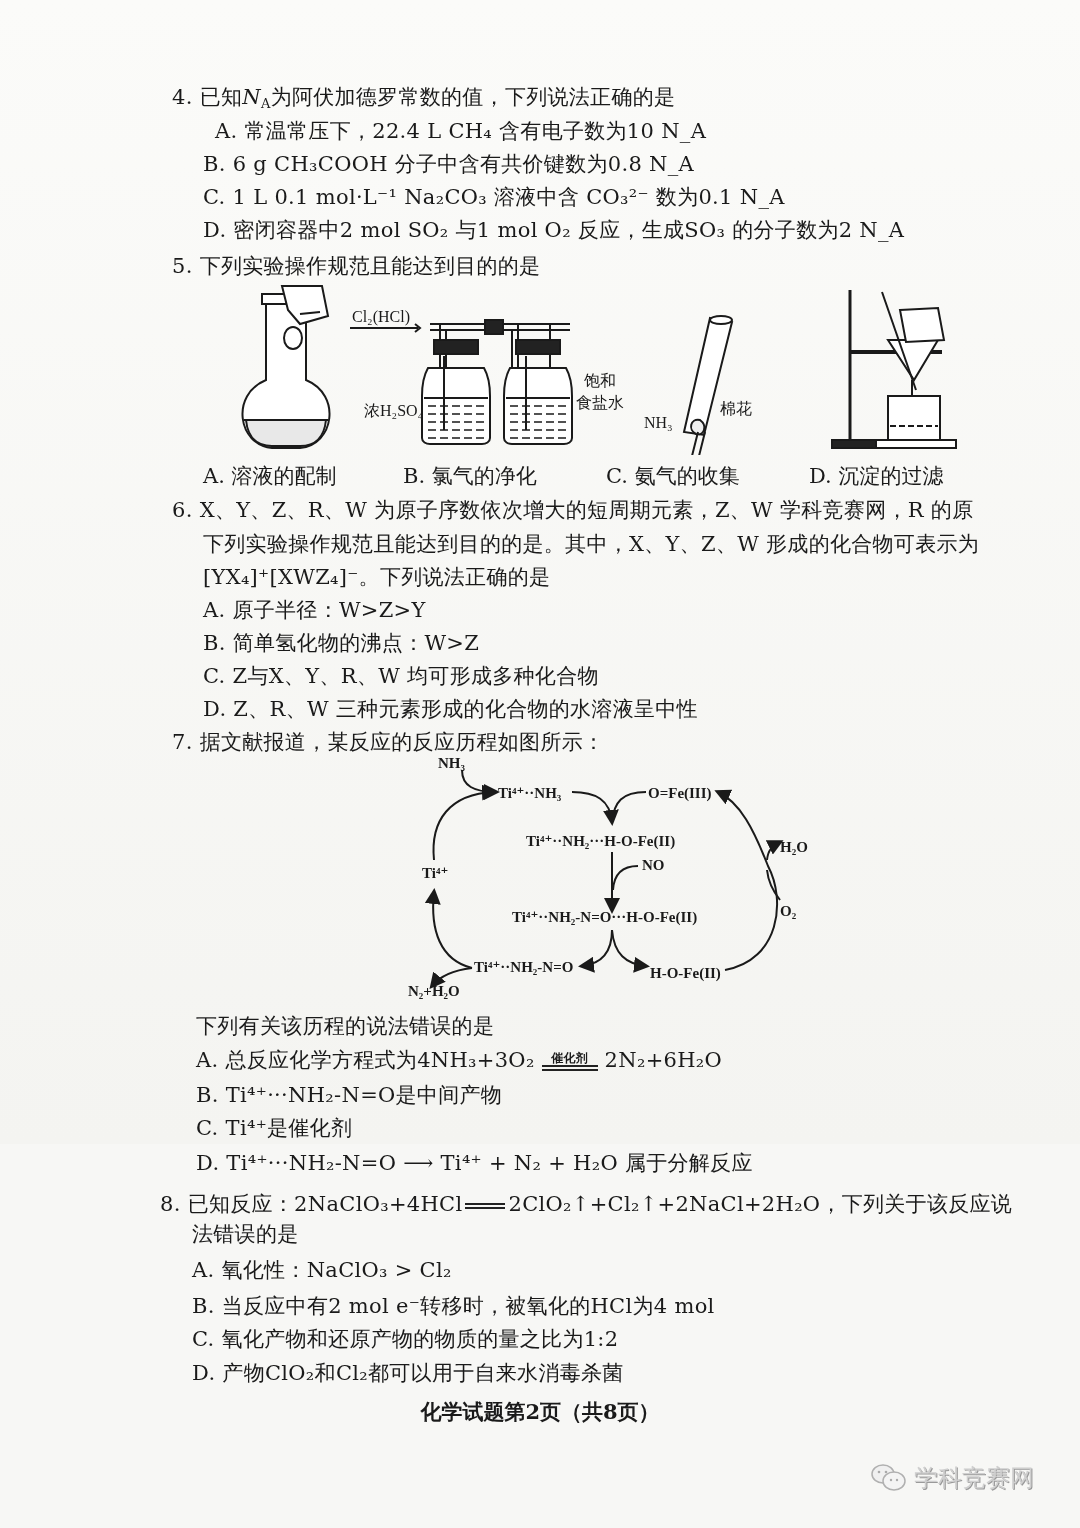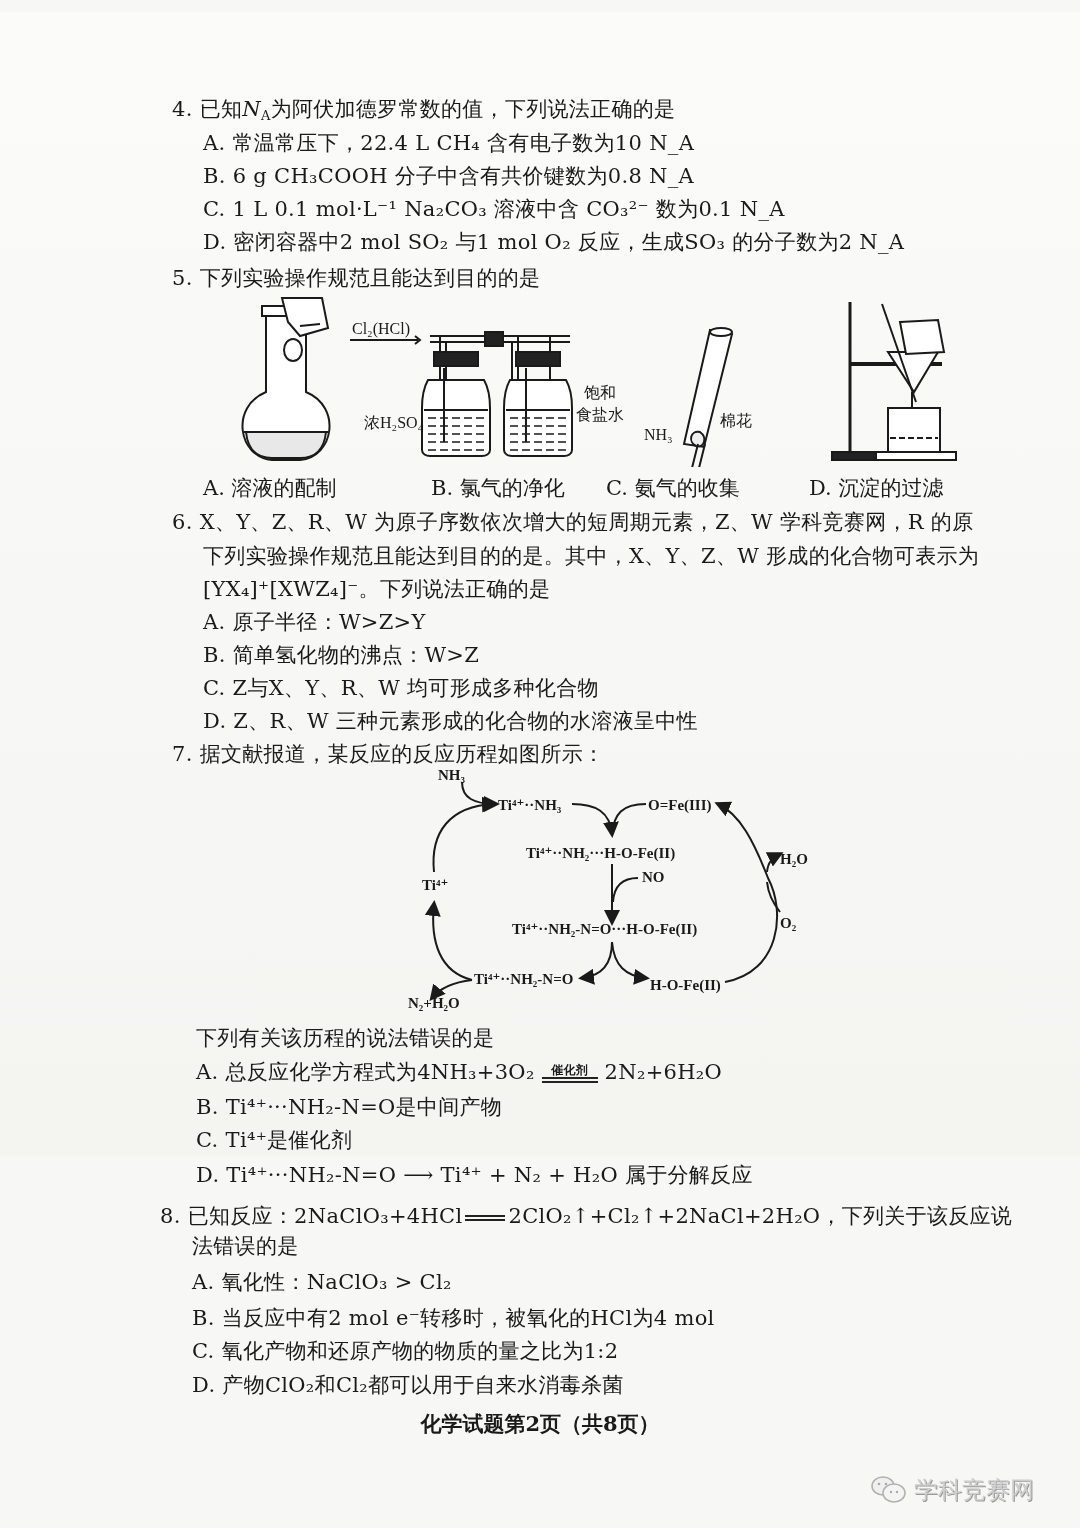--- a/index.html
+++ b/index.html
@@ -1,18 +1,18 @@
 <!DOCTYPE html>
 <html><head>
 <meta charset="utf-8">
 <style>
   html,body{margin:0;padding:0;}
   body{width:1080px;height:1528px;background:#f7f7f5;position:relative;overflow:hidden;
        font-family:"DejaVu Serif","Liberation Serif",serif;color:#1a1a1a;}
-  .page{position:absolute;left:0;top:12px;width:1080px;height:1144px;
+  .page{position:absolute;left:0;top:0;width:1080px;height:1144px;
         background:linear-gradient(180deg,#fbfbf9 0%,#f4f4f1 100%);}
   .line{position:absolute;font-size:21px;line-height:28px;white-space:nowrap;letter-spacing:0.3px;}
   .q{left:172px;}
   .opt{left:203px;}
   .cont{left:203px;}
   sub{font-size:13px;vertical-align:-4px;line-height:0;}
   .it{font-style:italic;}
   .figlabel{position:absolute;font-size:21px;line-height:28px;white-space:nowrap;}
   svg text{font-family:"Liberation Serif","DejaVu Serif",serif;}
   .footer{position:absolute;left:0;width:1080px;text-align:center;top:1398px;font-size:21px;font-weight:bold;}
@@ -26,21 +26,21 @@
 </style>
 </head>
 <body>
 
 <div class="page">
 
   <div class="line q" style="top:83px;">
     <span>4.</span>
     <span>已知</span><span class="it">N</span><sub>A</sub><span>为阿伏加德罗常数的值，下列说法正确的是</span>
   </div>
-  <div class="line opt" style="top:117px;">
+  <div class="line opt" style="top:117px;margin-left:12px;">
     <span>A.</span>
     <span>常温常压下，22.4 L CH₄ 含有电子数为10 N_A</span>
   </div>
   <div class="line opt" style="top:150px;">
     <span>B.</span>
     <span>6 g CH₃COOH 分子中含有共价键数为0.8 N_A</span>
   </div>
   <div class="line opt" style="top:183px;text-align:center;">
     <span>C.</span>
     <span>1 L 0.1 mol·L⁻¹ Na₂CO₃ 溶液中含 CO₃²⁻ 数为0.1 N_A</span>
@@ -118,21 +118,21 @@
       <text x="376" y="128">食盐水</text>
       <text x="444" y="148">NH₃</text>
       <text x="520" y="134">棉花</text>
     </g>
   </svg>
 
   <div class="figlabel" style="left:203px;top:462px;">
     <span>A.</span>
     <span>溶液的配制</span>
   </div>
-  <div class="figlabel" style="left:403px;top:462px;margin-left:28px;">
+  <div class="figlabel" style="left:403px;top:462px;">
     <span>B.</span>
     <span>氯气的净化</span>
   </div>
   <div class="figlabel" style="left:606px;top:462px;">
     <span>C.</span>
     <span>氨气的收集</span>
   </div>
   <div class="figlabel" style="left:809px;top:462px;">
     <span>D.</span>
     <span>沉淀的过滤</span>

